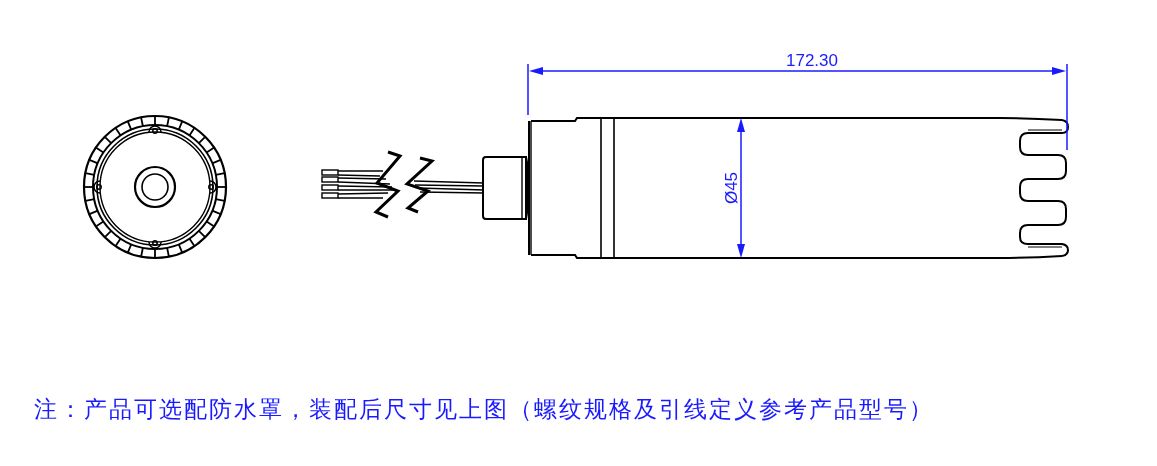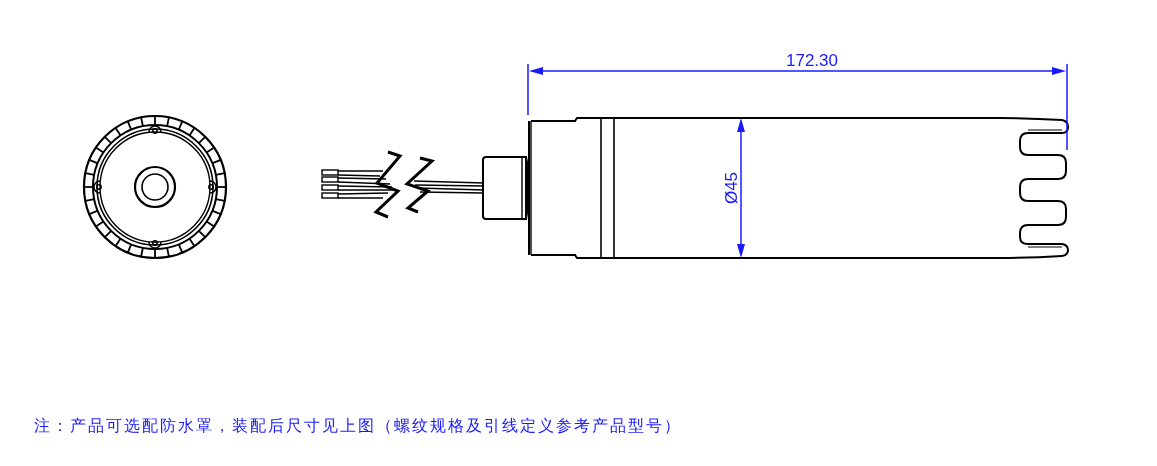--- a/index.html
+++ b/index.html
@@ -1,21 +1,21 @@
 <!DOCTYPE html>
 <html><head>
 <meta charset="utf-8">
 <style>
   html, body { margin: 0; padding: 0; background: #ffffff; }
   body { width: 1157px; height: 466px; position: relative; overflow: hidden; font-family: "Liberation Sans", sans-serif; }
   #drawing { position: absolute; left: 0; top: 0; }
   .dim-text { font-family: "Liberation Sans", sans-serif; fill: #1a1aff; font-size: 17px; }
   .note {
-    position: absolute; left: 34px; top: 416px;
-    font-family: "DejaVu Sans", sans-serif; font-size: 16px; color: #1a1aff;
+    position: absolute; left: 34px; top: 394px;
+    font-family: "DejaVu Sans", sans-serif; font-size: 23px; color: #1a1aff;
     letter-spacing: 2px; white-space: nowrap;
   }
 </style>
 </head>
 <body>
 
 <svg id="drawing" width="1157" height="466" viewBox="0 0 1157 466" xmlns="http://www.w3.org/2000/svg">
 
   <g fill="none" stroke="#000" stroke-width="2">
     <circle cx="155" cy="187" r="71" stroke-width="2.2"></circle>

